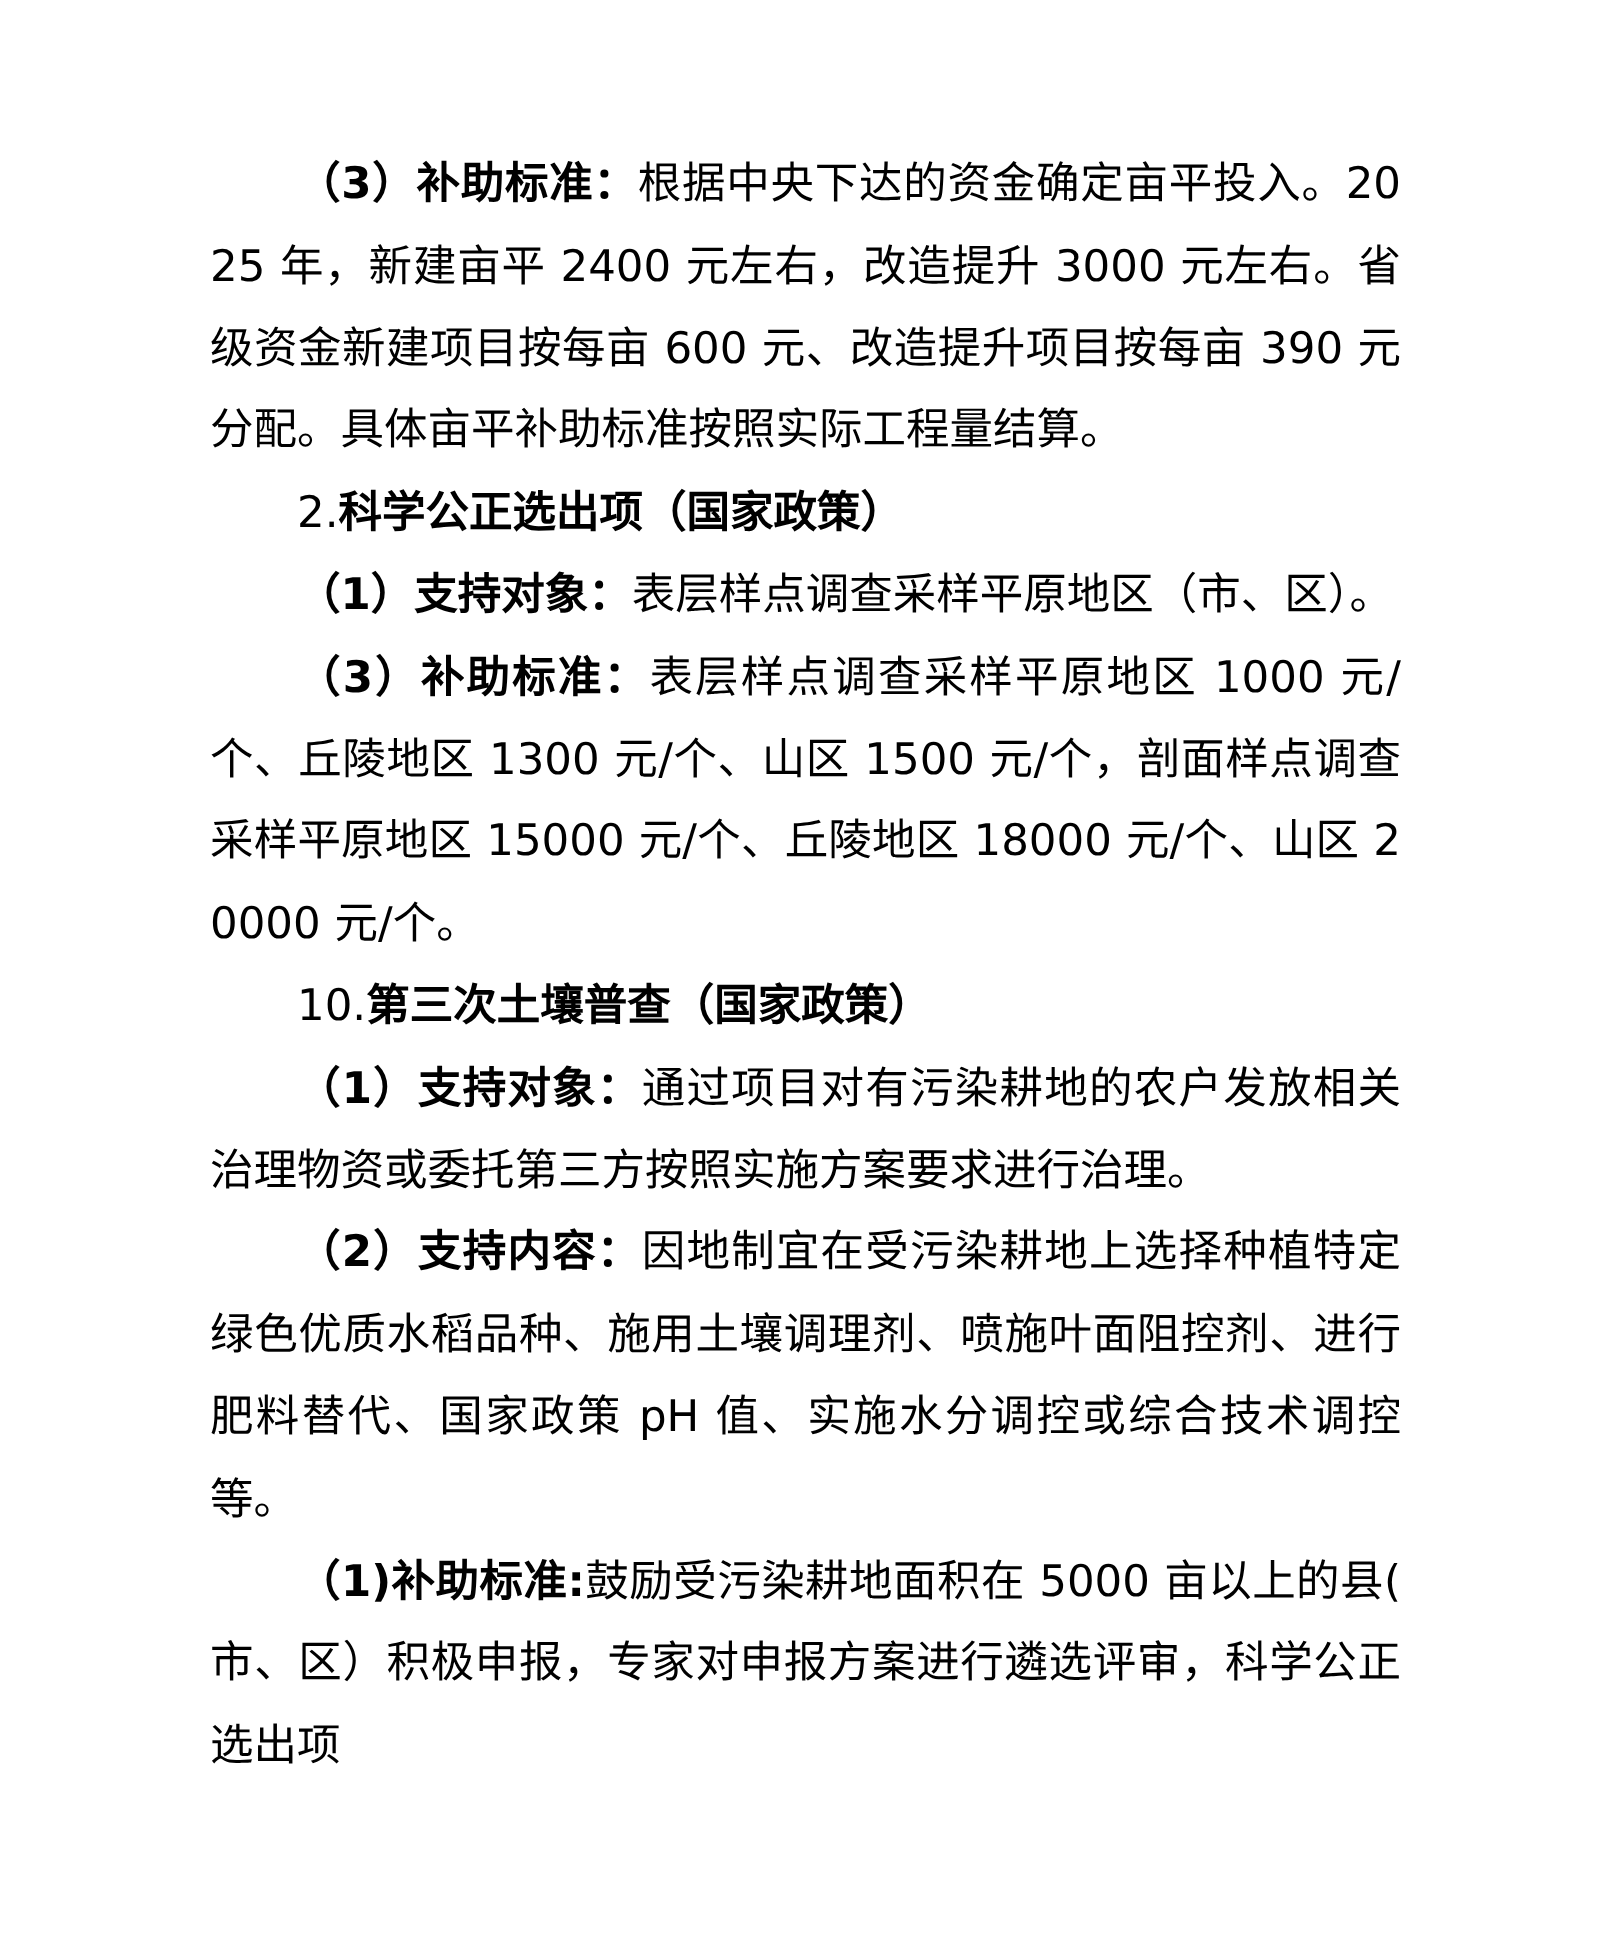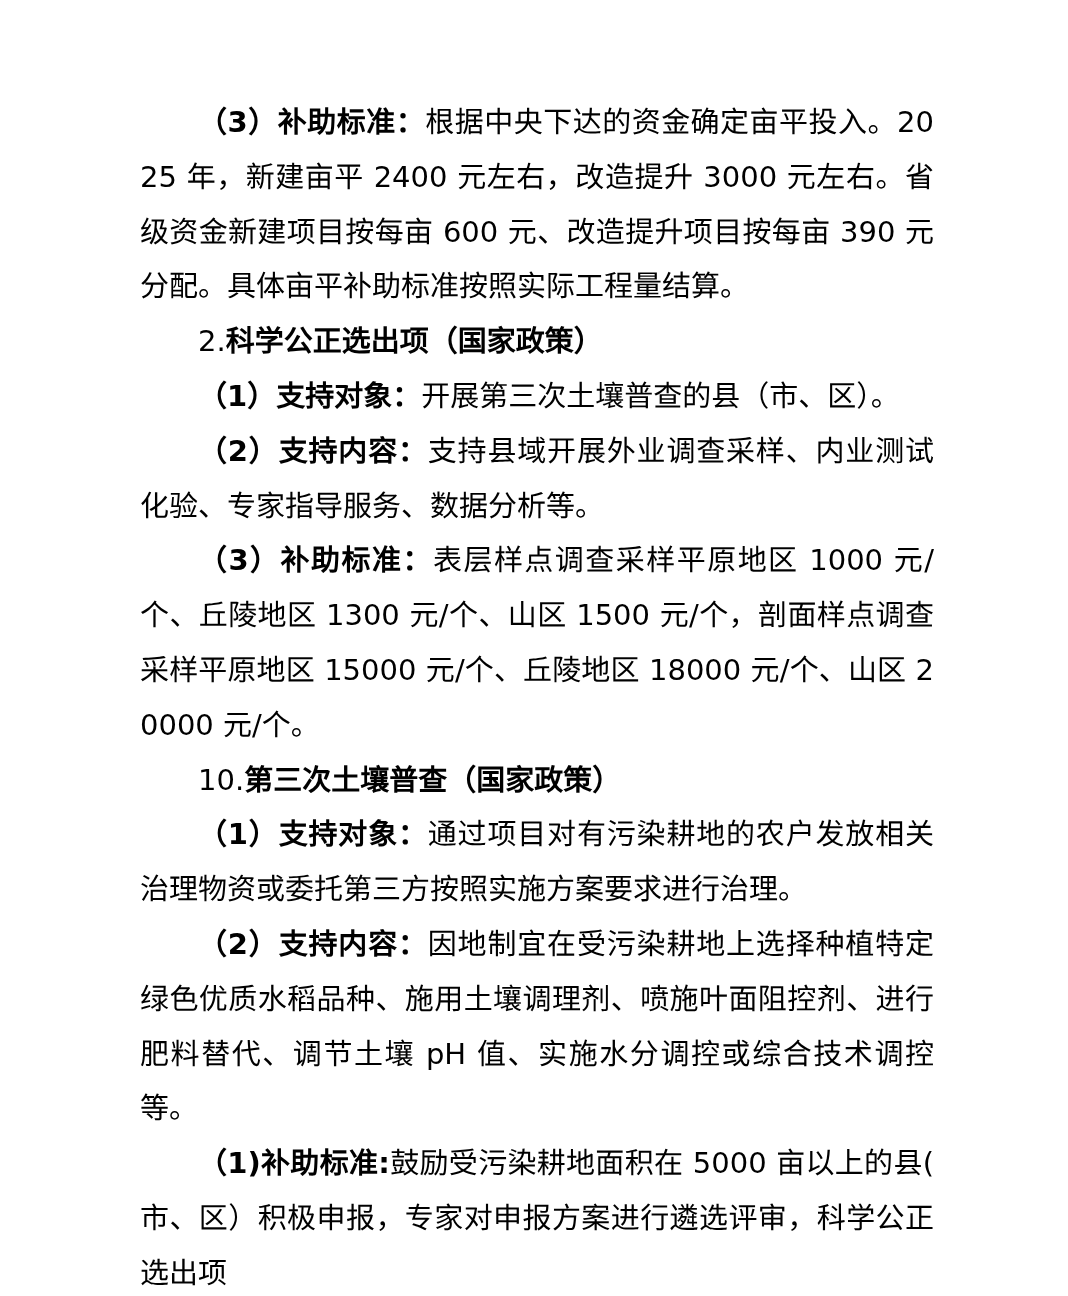--- a/index.html
+++ b/index.html
@@ -40,27 +40,26 @@
 </head>
 <body>
 
 <div class="page">
 
 
   <p class="para indent"><span class="bold">（3）补助标准：</span><span>根据中央下达的资金确定亩平投入。2025 年，新建亩平 2400 元左右，改造提升 3000 元左右。省级资金新建项目按每亩 600 元、改造提升项目按每亩 390 元分配。具体亩平补助标准按照实际工程量结算。</span></p>
 
   <p class="para indent"><span>2.</span><span class="bold">科学公正选出项（国家政策）</span></p>
 
-  <p class="para indent"><span class="bold">（1）支持对象：</span><span>开展第三次土壤普查的县（市、区）。</span></p>
+  <p class="para indent"><span class="bold">（1）支持对象：</span><span>表层样点调查采样平原地区（市、区）。</span></p>
 
-  <p class="para indent"><span class="bold">（2）支持内容：</span><span>支持县域开展外业调查采样、内业测试化验、专家指导服务、数据分析等。</span></p>
 
   <p class="para indent"><span class="bold">（3）补助标准：</span><span>表层样点调查采样平原地区 1000 元/个、丘陵地区 1300 元/个、山区 1500 元/个，剖面样点调查采样平原地区 15000 元/个、丘陵地区 18000 元/个、山区 20000 元/个。</span></p>
 
   <p class="para indent"><span>10.</span><span class="bold">第三次土壤普查（国家政策）</span></p>
 
   <p class="para indent"><span class="bold">（1）支持对象：</span><span>通过项目对有污染耕地的农户发放相关治理物资或委托第三方按照实施方案要求进行治理。</span></p>
 
-  <p class="para indent"><span class="bold">（2）支持内容：</span><span>因地制宜在受污染耕地上选择种植特定绿色优质水稻品种、施用土壤调理剂、喷施叶面阻控剂、进行肥料替代、调节土壤 pH 值、实施水分调控或综合技术调控等。</span></p>
+  <p class="para indent"><span class="bold">（2）支持内容：</span><span>因地制宜在受污染耕地上选择种植特定绿色优质水稻品种、施用土壤调理剂、喷施叶面阻控剂、进行肥料替代、国家政策 pH 值、实施水分调控或综合技术调控等。</span></p>
 
   <p class="para indent"><span class="bold">（1)补助标准:</span><span>鼓励受污染耕地面积在 5000 亩以上的县( 市、区）积极申报，专家对申报方案进行遴选评审，科学公正选出项</span></p>
 
 </div>
 
 </body></html>

